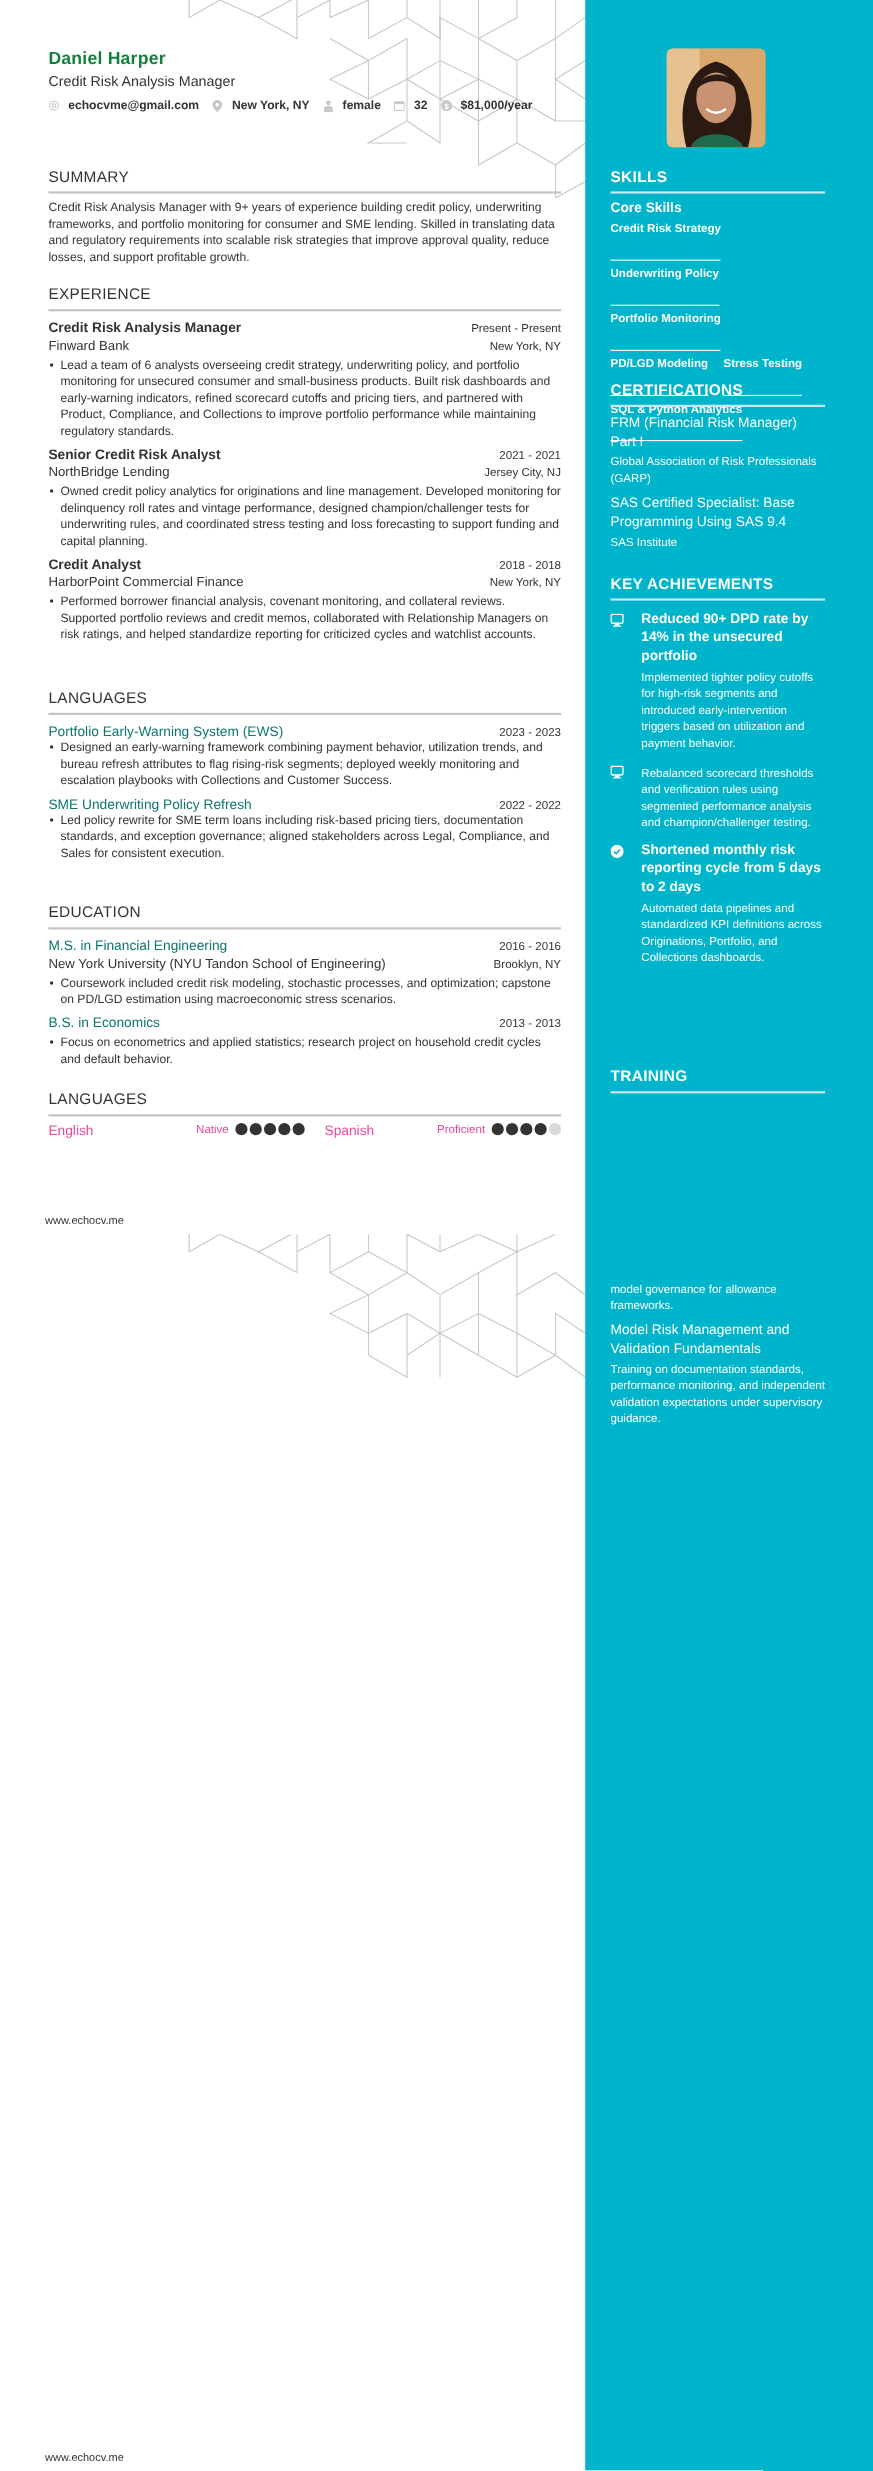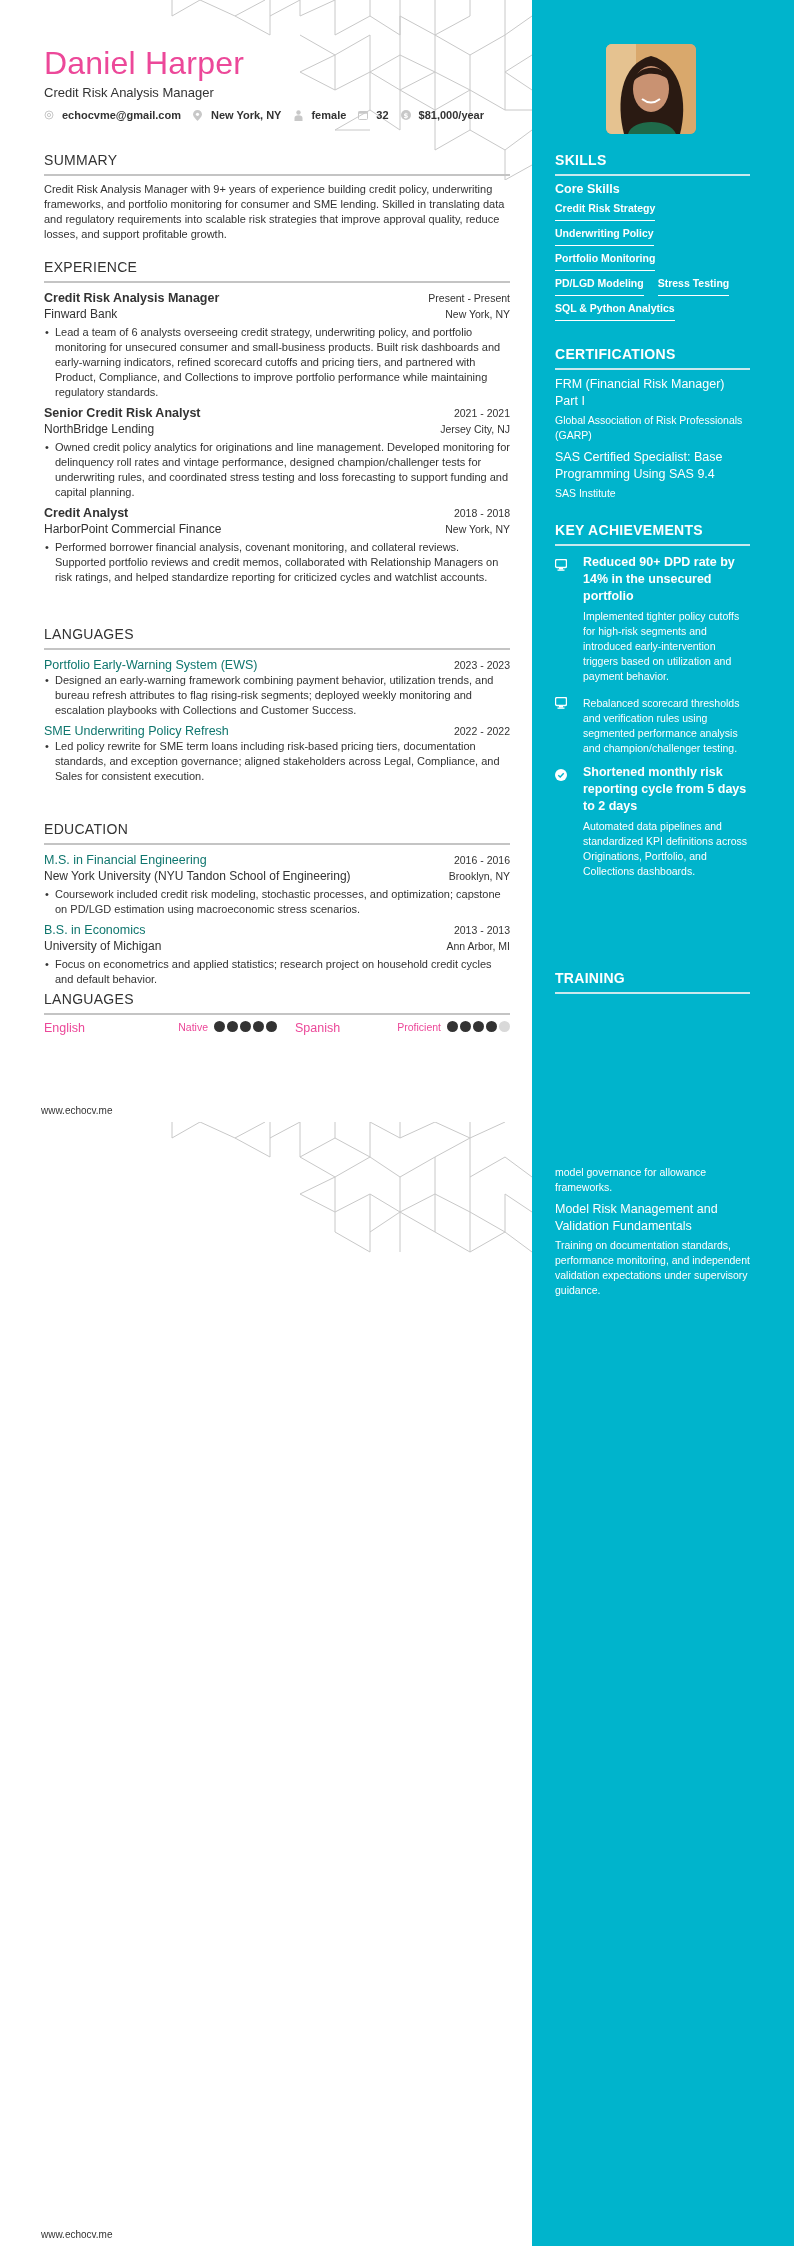--- a/index.html
+++ b/index.html
@@ -5,21 +5,21 @@
   * { box-sizing: border-box; margin: 0; padding: 0; }
   html, body { width: 794px; height: 2246px; background: #ffffff; }
   body { position: relative; font-family: "Liberation Sans", "DejaVu Sans", sans-serif; color: #333; overflow: hidden; }
 
   .sidebar-bg { position: absolute; left: 532px; top: 0; width: 262px; height: 2246px; background: #00b4cc; }
   .pattern { position: absolute; pointer-events: none; }
 
   .left { position: absolute; left: 44px; width: 466px; }
   .right { position: absolute; left: 555px; width: 195px; color: #fff; }
 
-  .name { font-size: 32px; font-weight: 400; color: #ec4899; letter-spacing: 0.2px; }
+  .name { font-size: 16px; font-weight: 700; color: #15803d; letter-spacing: 0.2px; }
   .role { font-size: 13px; color: #333; margin-top: 3px; }
   .contact { display: flex; align-items: center; gap: 0; margin-top: 9px; font-size: 11px; font-weight: 700; color: #333; }
   .contact .ci { display: flex; align-items: center; margin-right: 12px; }
   .contact .ic { width: 10px; height: 10px; margin-right: 8px; display: inline-flex; align-items: center; justify-content: center; color: #c8c8c8; }
 
   .sec-title { font-size: 14px; color: #333; letter-spacing: 0.3px; }
   .sec-line { height: 2px; background: #c4c4c4; margin-top: 6px; margin-bottom: 6px; }
   .para { font-size: 11px; line-height: 15px; color: #333; }
 
   .row { display: flex; justify-content: space-between; align-items: baseline; }
@@ -35,21 +35,21 @@
   .lang-level { font-size: 10.5px; margin-right: 6px; }
   .dots { display: flex; gap: 2px; }
   .dots span { width: 11px; height: 11px; border-radius: 50%; background: #333; display: inline-block; }
   .dots span.off { background: #d9d9d9; }
 
   .footer-url { position: absolute; left: 41px; font-size: 10px; color: #333; }
 
   .r-title { font-size: 14px; font-weight: 700; color: #fff; letter-spacing: 0.3px; }
   .r-line { height: 2px; background: #c9e9ee; width: 195px; margin-top: 6px; margin-bottom: 6px; }
   .skill-sub { font-size: 12.5px; font-weight: 700; }
-  .chip { display: inline-block; font-size: 10.5px; font-weight: 700; padding-bottom: 6px; border-bottom: 1px solid #ffffff; margin-right: 14px; margin-top: 6px; }
+  .chip { display: inline-block; font-size: 10.5px; font-weight: 700; padding-bottom: 22px; border-bottom: 1px solid #ffffff; margin-right: 14px; margin-top: 6px; }
   .cert-name { font-size: 12.5px; line-height: 17px; }
   .cert-org { font-size: 10.5px; line-height: 15px; margin-top: 3px; }
   .ach { display: flex; margin-top: 8px; }
   .ach-ic { width: 28px; flex: none; padding-top: 3px; }
   .ach-title { font-size: 12.5px; font-weight: 700; line-height: 17px; }
   .ach-desc { font-size: 10.5px; line-height: 15px; margin-top: 4px; }
   .tr-name { font-size: 12.5px; line-height: 17px; font-weight: 700; }
   .tr-desc { font-size: 10.5px; line-height: 15px; margin-top: 3px; }
 
   .photo { position: absolute; left: 606px; top: 44px; width: 90px; height: 90px; border-radius: 6px; overflow: hidden; background: linear-gradient(135deg, #e8c59a 0%, #c8935f 100%); }
@@ -236,24 +236,20 @@
     <div class="bullet">
         <span class="dot">•</span>
         <span>Coursework included credit risk modeling, stochastic processes, and optimization; capstone on PD/LGD estimation using macroeconomic stress scenarios.</span>
       </div>
   </div>
   <div style="margin-top:6px;">
     <div class="row">
         <span class="proj-title">B.S. in Economics</span>
         <span class="dates">2013 - 2013</span>
       </div>
-    <div class="row">
-        <span class="sub">University of Michigan</span>
-        <span class="loc">Ann Arbor, MI</span>
-      </div>
     <div class="bullet">
         <span class="dot">•</span>
         <span>Focus on econometrics and applied statistics; research project on household credit cycles and default behavior.</span>
       </div>
   </div>
 </div>
 
 <div class="left" style="top:991px;">
   <div class="sec-title">LANGUAGES</div>
   <div class="sec-line"></div>

